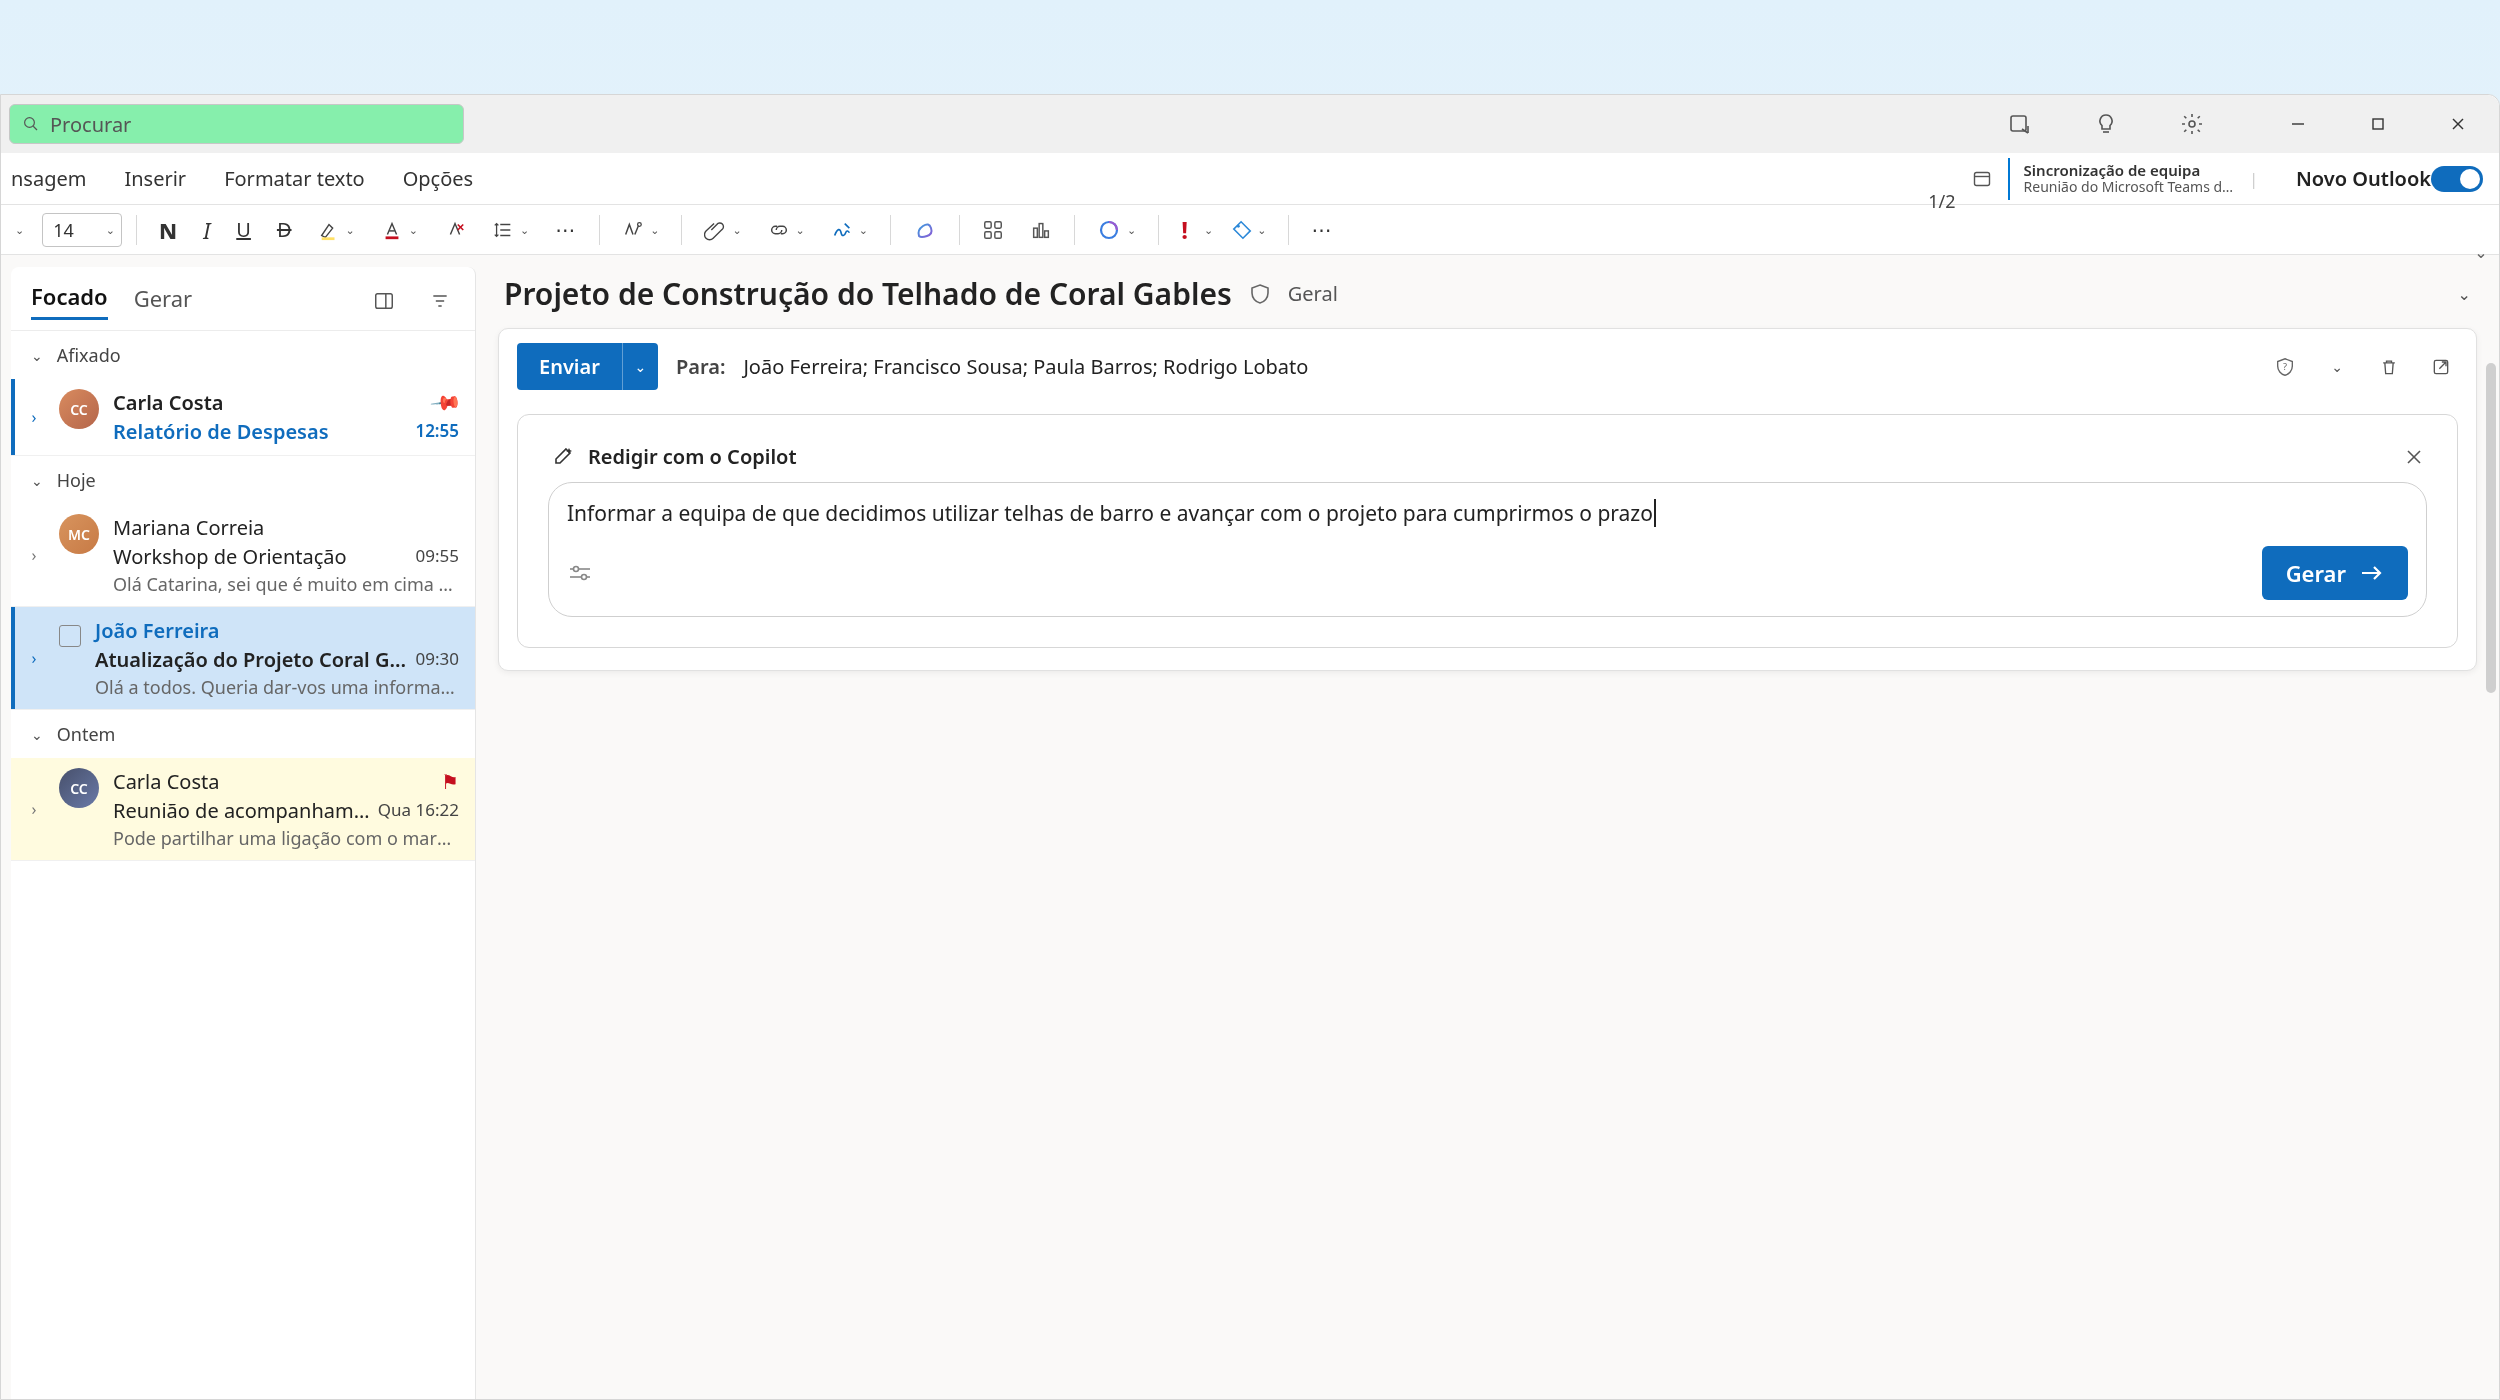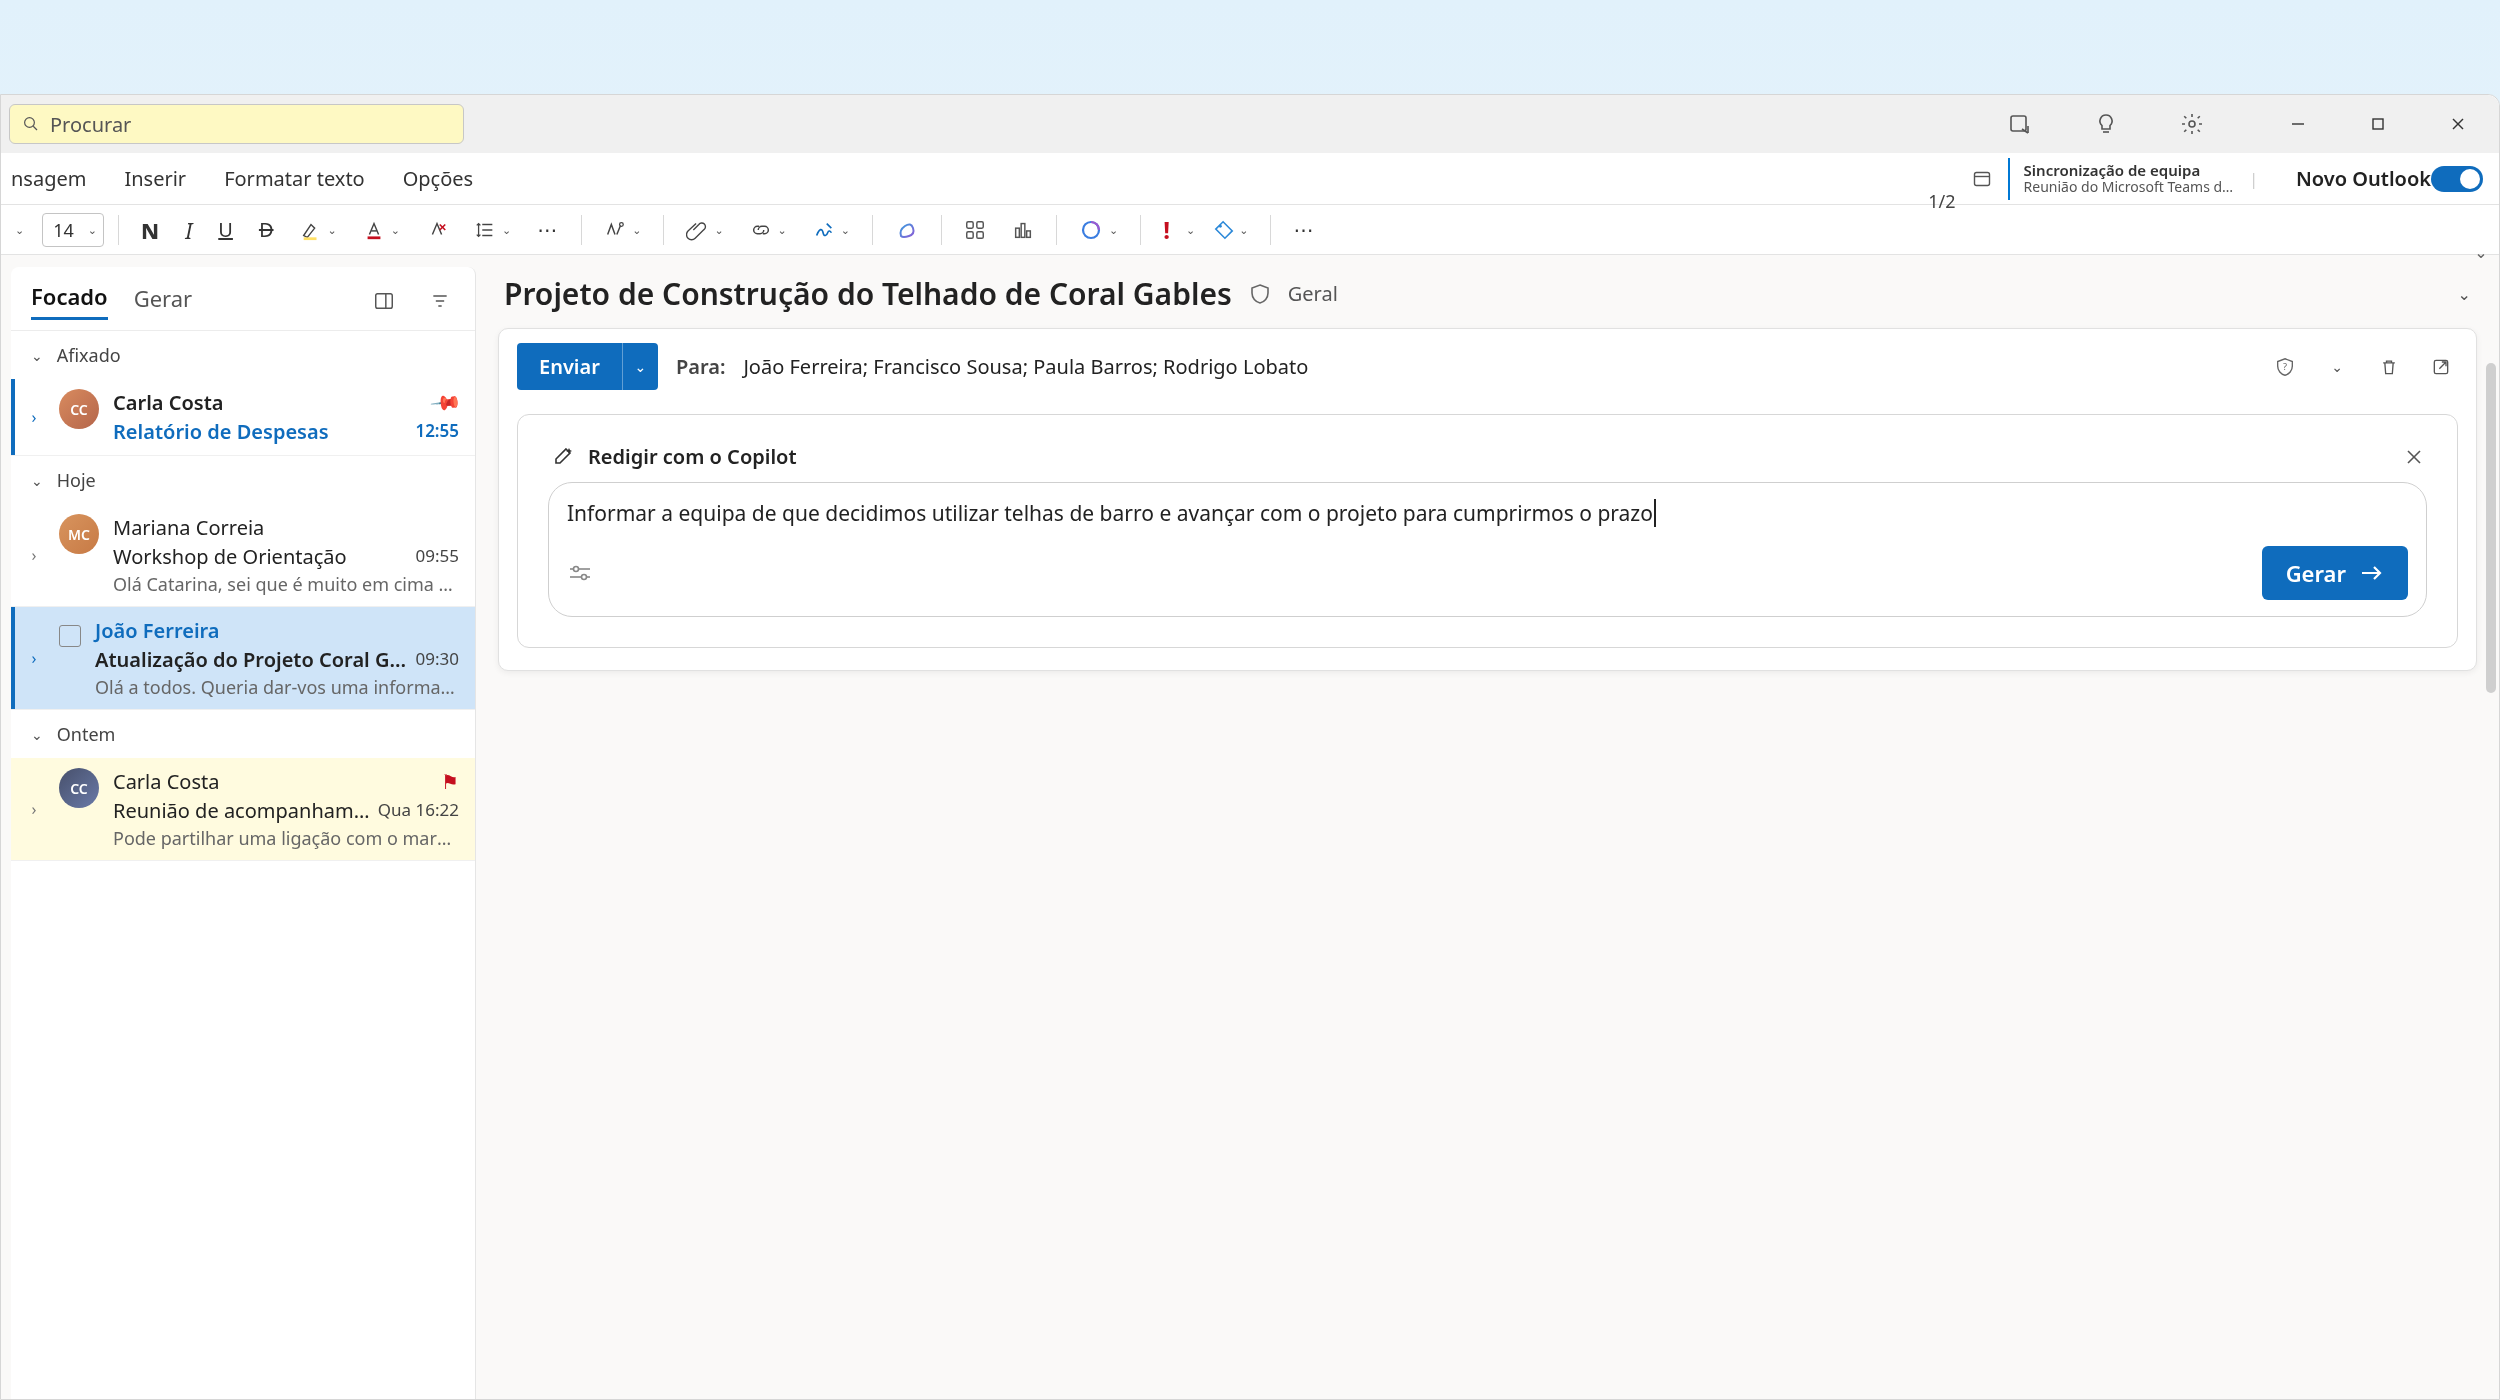--- a/index.html
+++ b/index.html
@@ -21,21 +21,21 @@
     align-items: center;
     padding: 0 8px;
     gap: 12px;
     border-top-right-radius: 12px;
   }
   .search-box {
     display: flex;
     align-items: center;
     width: 455px;
     height: 40px;
-    background: #fef9c3;
+    background: #86efac;
     border: 1px solid #c7c7c7;
     border-radius: 6px;
     padding: 0 12px;
     gap: 10px;
     color: #555;
     font-size: 20px;
   }
   .search-box svg { width: 18px; height: 18px; }
   .titlebar-spacer { flex: 1; }
   .titlebar-icons { display: flex; align-items: center; gap: 40px; padding-right: 10px; }
@@ -84,21 +84,21 @@
     height: 50px;
     display: flex;
     align-items: center;
     padding: 0 6px;
     gap: 10px;
     border-bottom: 1px solid #e3e3e3;
     position: relative;
   }
   .fb-item { height: 38px; display:flex; align-items:center; justify-content:center; padding: 0 8px; color:#333; border-radius:4px;}
   .fb-sep { width:1px; height: 30px; background:#d8d8d8; margin: 0 4px;}
-  .fb-item.font-size { border:1px solid #c4c4c4; border-radius:4px; height:34px; padding: 0 6px 0 2px; gap:6px;}
+  .fb-item.font-size { border:1px solid #c4c4c4; border-radius:4px; height:34px; padding: 0 6px 0 2px; gap:24px;}
   .chev-small { font-size:11px; color:#555; }
   .fb-item.bold { font-weight:800; font-size:22px;}
   .fb-item.italic { font-style:italic; font-size:22px;}
   .fb-item.underline { text-decoration: underline; font-size:20px;}
   .fb-item.strike { text-decoration: line-through; font-size:20px;}
   .expand-chev {
     position:absolute; right:6px; bottom:-10px; width:24px; height:24px; display:flex; align-items:center; justify-content:center; color:#666;
   }
 
   

